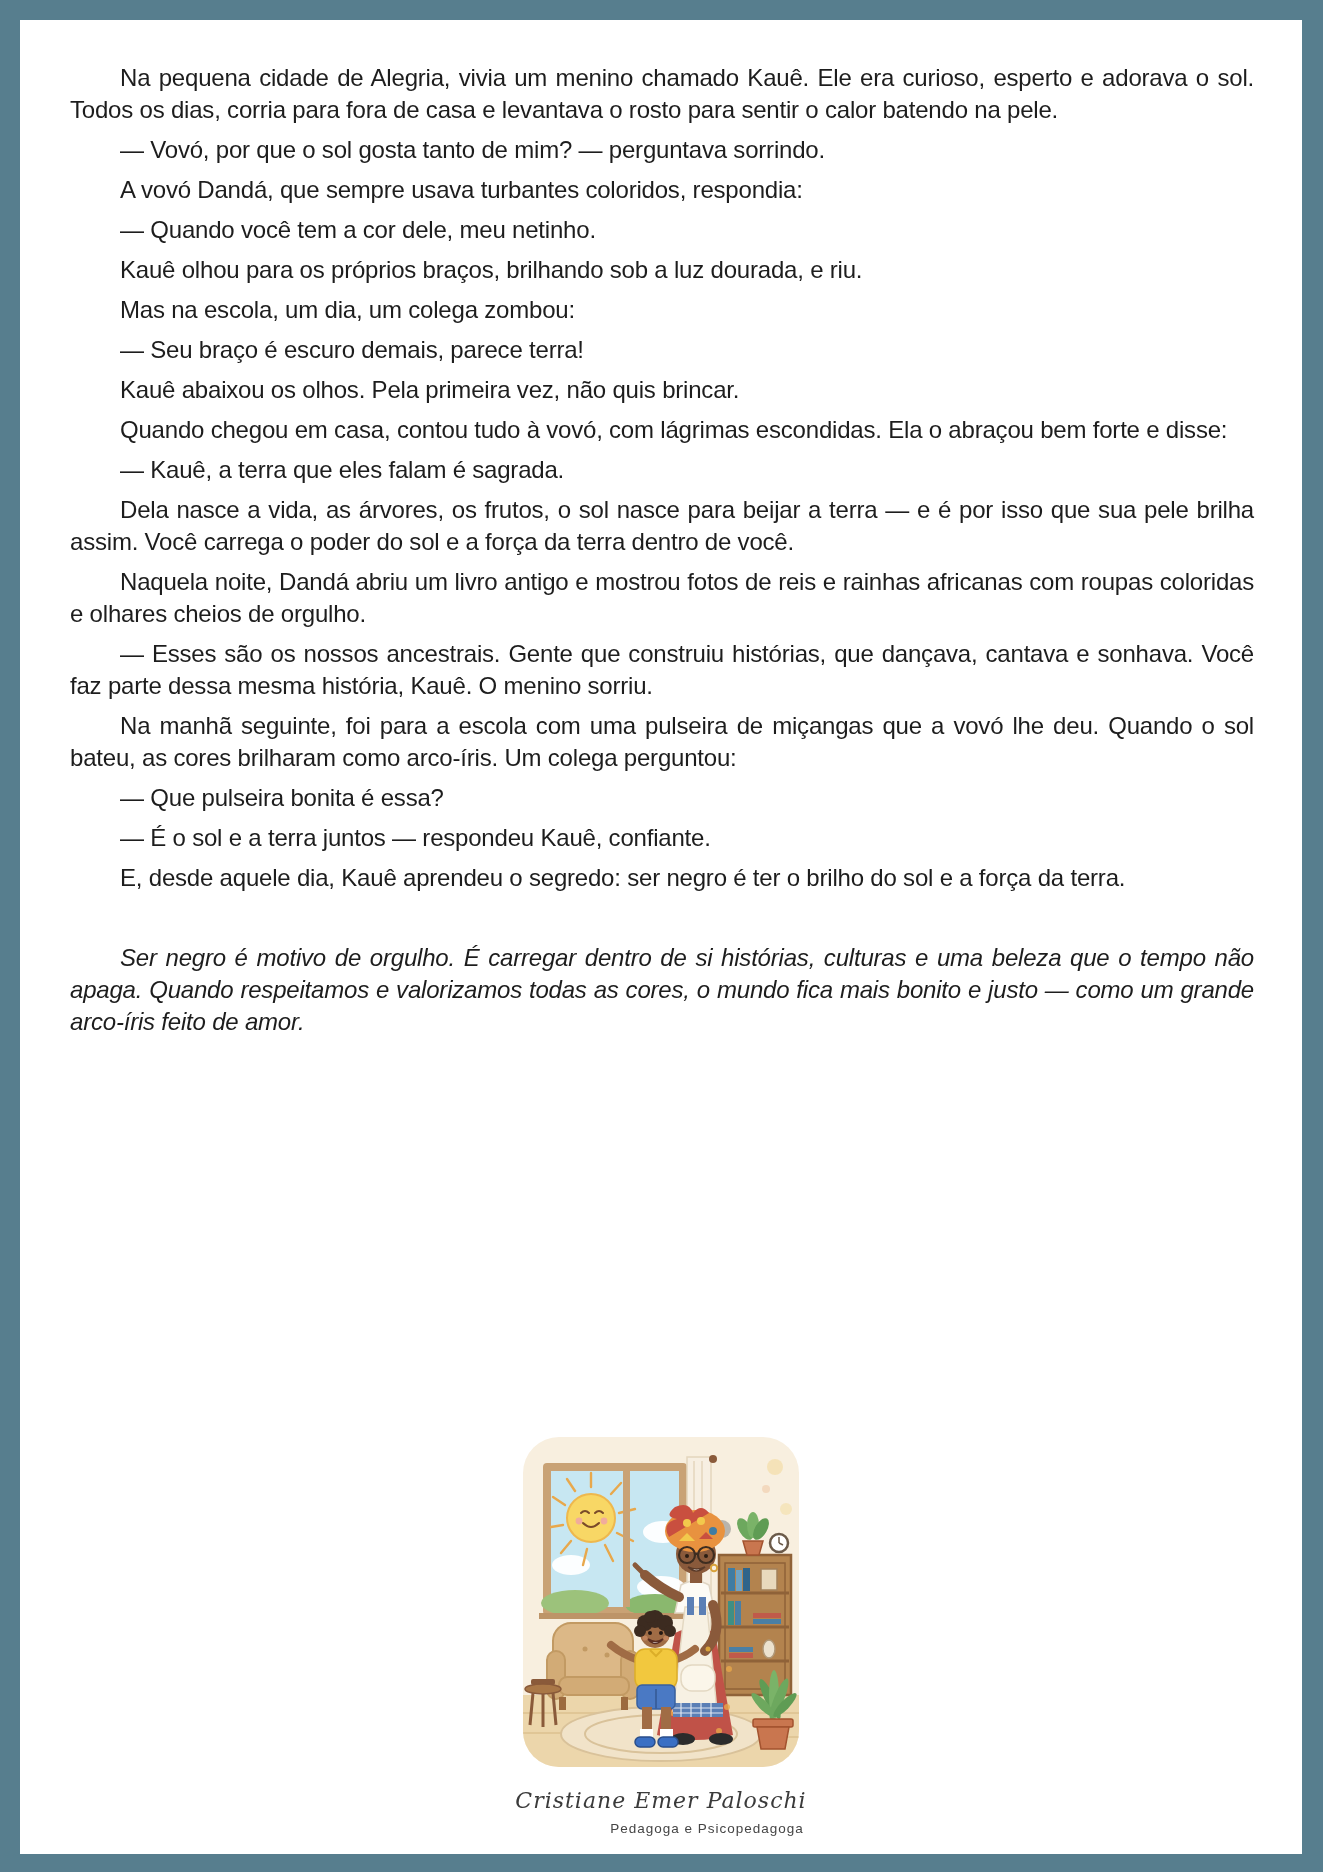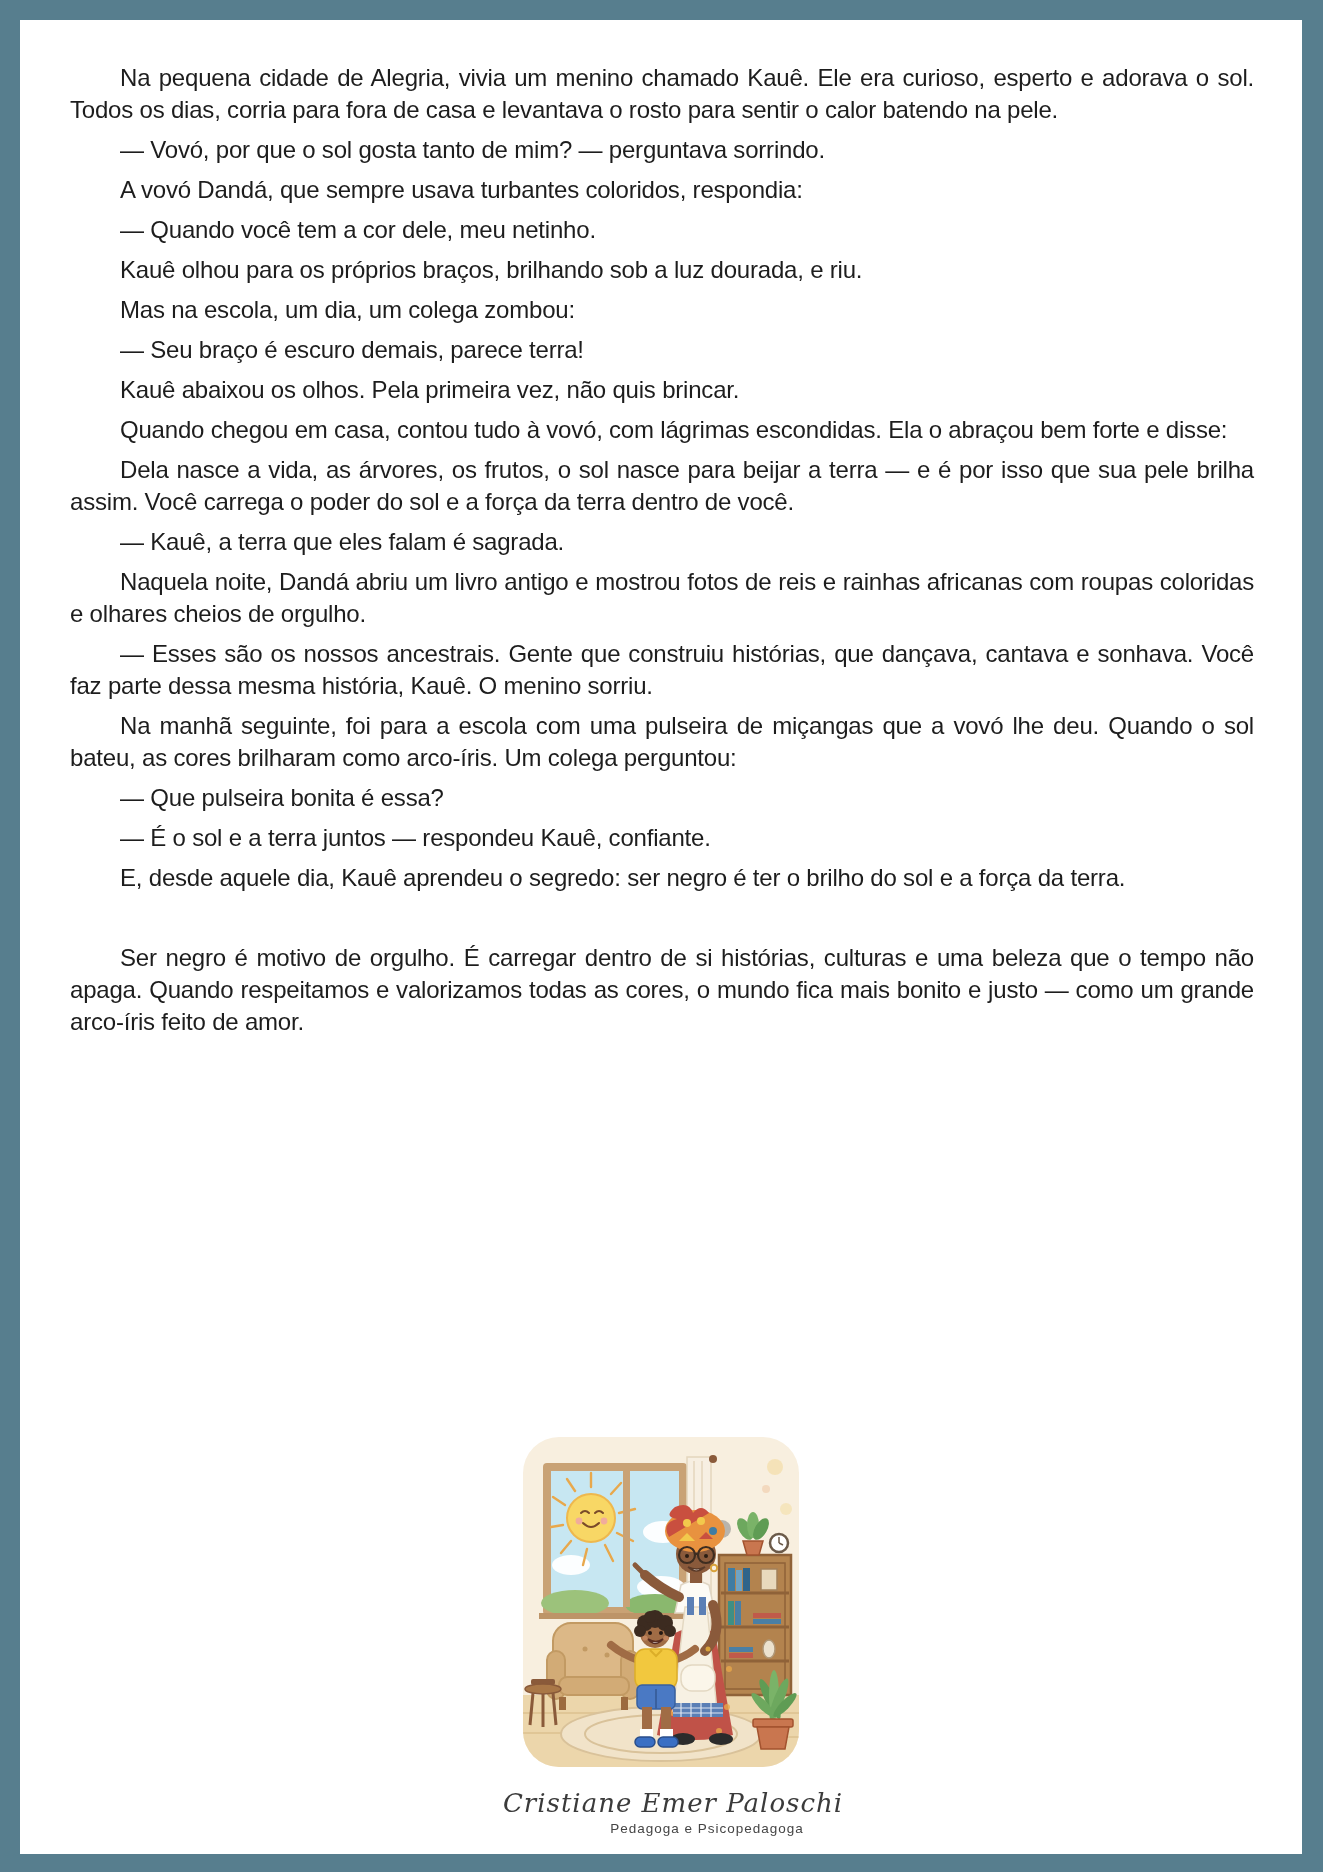--- a/index.html
+++ b/index.html
@@ -20,28 +20,28 @@
   }
   .title{
     margin:62px 0 0 0;text-align:center;font-size:30px;font-weight:400;
     color:var(--text-color);letter-spacing:0.2px;
   }
   .story{margin:42px 40px 0 42px;}
   p.para{
     margin:8px;text-indent:50px;font-size:24px;line-height:32px;
     text-align:justify;color:var(--text-color);letter-spacing:-0.2px;
   }
-  p.para.gap-before{margin-top:48px;}
+  p.para.gap-before{margin-top:48px;font-style:italic;}
   .illustration-wrap{
     position:absolute;left:50%;top:1417px;transform:translateX(-50%);
     width:276px;height:330px;
   }
   .author{
-    position:absolute;top:1768px;left:12px;width:100%;text-align:center;
-    font-family:"DejaVu Serif",serif;font-style:italic;font-size:26px;
+    position:absolute;top:1768px;left:0;width:100%;text-align:center;
+    font-family:"DejaVu Serif",serif;font-style:italic;font-size:22px;
     color:#3b3b3b;letter-spacing:1px;
   }
   .role{
     position:absolute;top:1801px;left:0;width:100%;text-align:center;
     font-size:13.5px;color:#454545;letter-spacing:1px;padding-left:46px;
   }
 </style>
 </head>
 <body>
 
@@ -51,22 +51,22 @@
   <div class="story">
       <p class="para">Na pequena cidade de Alegria, vivia um menino chamado Kauê. Ele era curioso, esperto e adorava o sol. Todos os dias, corria para fora de casa e levantava o rosto para sentir o calor batendo na pele.</p>
       <p class="para">— Vovó, por que o sol gosta tanto de mim? — perguntava sorrindo.</p>
       <p class="para">A vovó Dandá, que sempre usava turbantes coloridos, respondia:</p>
       <p class="para">— Quando você tem a cor dele, meu netinho.</p>
       <p class="para">Kauê olhou para os próprios braços, brilhando sob a luz dourada, e riu.</p>
       <p class="para">Mas na escola, um dia, um colega zombou:</p>
       <p class="para">— Seu braço é escuro demais, parece terra!</p>
       <p class="para">Kauê abaixou os olhos. Pela primeira vez, não quis brincar.</p>
       <p class="para">Quando chegou em casa, contou tudo à vovó, com lágrimas escondidas. Ela o abraçou bem forte e disse:</p>
+      <p class="para">— Kauê, a terra que eles falam é sagrada.</p>
       <p class="para">Dela nasce a vida, as árvores, os frutos, o sol nasce para beijar a terra — e é por isso que sua pele brilha assim. Você carrega o poder do sol e a força da terra dentro de você.</p>
-      <p class="para">— Kauê, a terra que eles falam é sagrada.</p>
       <p class="para">Naquela noite, Dandá abriu um livro antigo e mostrou fotos de reis e rainhas africanas com roupas coloridas e olhares cheios de orgulho.</p>
       <p class="para">— Esses são os nossos ancestrais. Gente que construiu histórias, que dançava, cantava e sonhava. Você faz parte dessa mesma história, Kauê. O menino sorriu.</p>
       <p class="para">Na manhã seguinte, foi para a escola com uma pulseira de miçangas que a vovó lhe deu. Quando o sol bateu, as cores brilharam como arco-íris. Um colega perguntou:</p>
       <p class="para">— Que pulseira bonita é essa?</p>
       <p class="para">— É o sol e a terra juntos — respondeu Kauê, confiante.</p>
       <p class="para">E, desde aquele dia, Kauê aprendeu o segredo: ser negro é ter o brilho do sol e a força da terra.</p>
       <p class="para gap-before">Ser negro é motivo de orgulho. É carregar dentro de si histórias, culturas e uma beleza que o tempo não apaga. Quando respeitamos e valorizamos todas as cores, o mundo fica mais bonito e justo — como um grande arco-íris feito de amor.</p>
     </div>
 
   <div class="illustration-wrap">

